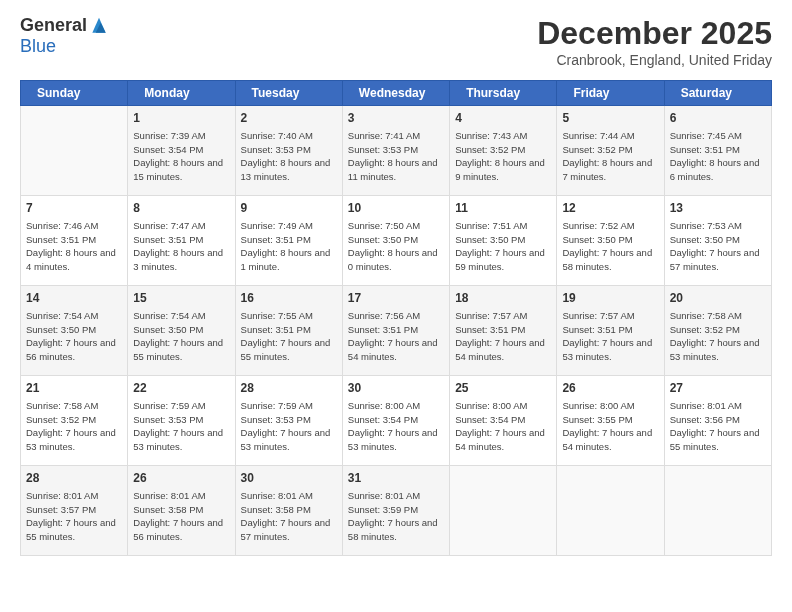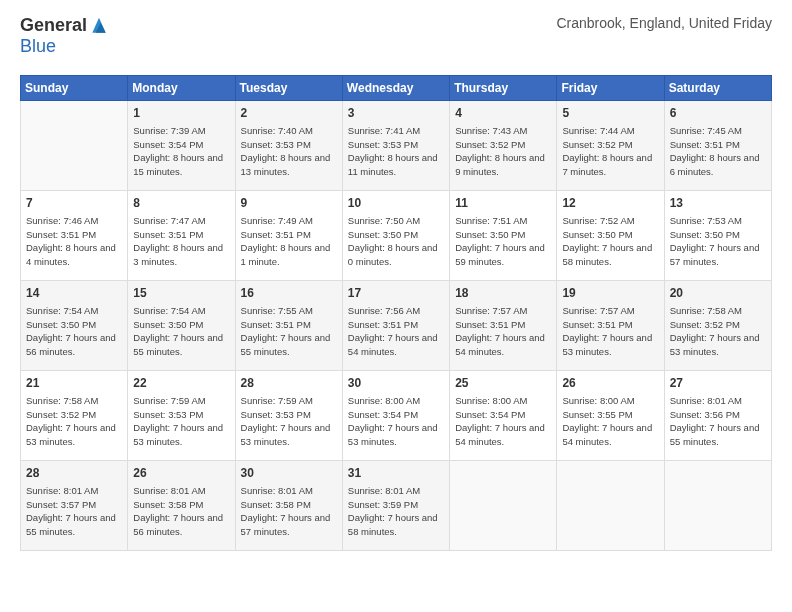--- a/index.html
+++ b/index.html
@@ -12,21 +12,21 @@
     }
     .page {
       width: 792px;
       height: 612px;
       padding: 15px 20px;
     }
     .header {
       display: flex;
       align-items: flex-start;
       justify-content: space-between;
-      margin-bottom: 18px;
+      margin-bottom: 12px;
     }
     .logo {
       display: flex;
       flex-direction: column;
       align-items: flex-start;
     }
     .logo-text {
       display: flex;
       align-items: center;
     }
@@ -58,21 +58,21 @@
       color: #555;
     }
     .calendar {
       width: 100%;
       border-collapse: collapse;
       font-size: 10.5px;
     }
     .calendar th {
       background-color: #3a6bbf;
       color: white;
-      padding: 5px 4px;
+      padding: 5px 16px;
       text-align: left;
       font-size: 12px;
       font-weight: bold;
       border: 1px solid #2a5aaa;
     }
     .calendar td {
       vertical-align: top;
       padding: 4px 5px;
       border: 1px solid #ddd;
       width: calc(100% / 7);
@@ -113,20 +113,21 @@
       <div class="logo-text">
         <span class="logo-general">General</span>
         <svg class="logo-icon" viewBox="0 0 24 24" fill="#2a6ebb">
           <path d="M12 2L20 20H4L12 2Z" fill="#2a88cc"></path>
           <path d="M14 8L20 20H8L14 8Z" fill="#1a6aaa"></path>
         </svg>
       </div>
       <span class="logo-blue">Blue</span>
     </div>
     <div class="title-section">
+      <div class="month-title">December 2025</div>
       <div class="location">Cranbrook, England, United Friday</div>
     </div>
   </div>
 
   <table class="calendar">
     <thead>
       <tr>
         <th>Sunday</th>
         <th>Monday</th>
         <th>Tuesday</th>

